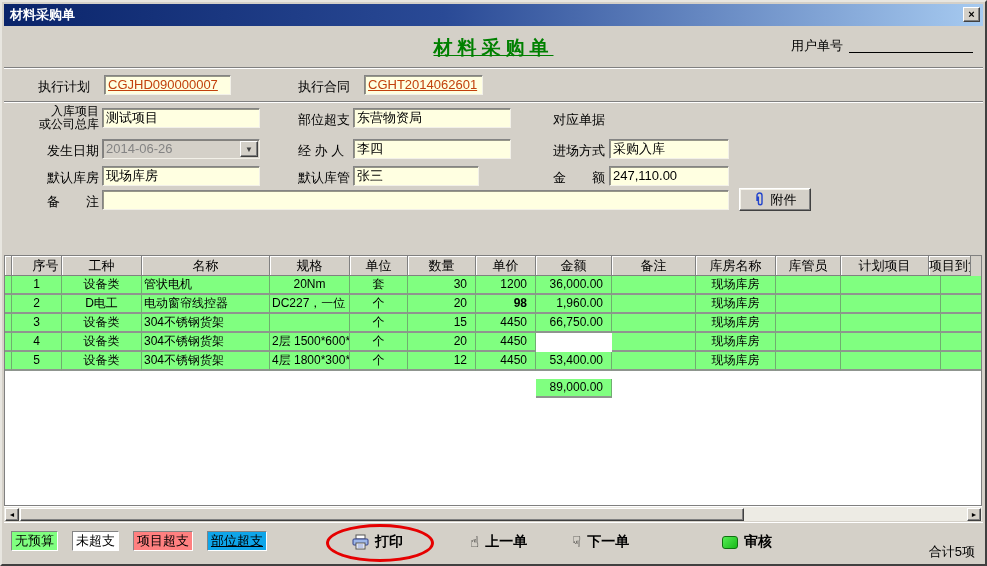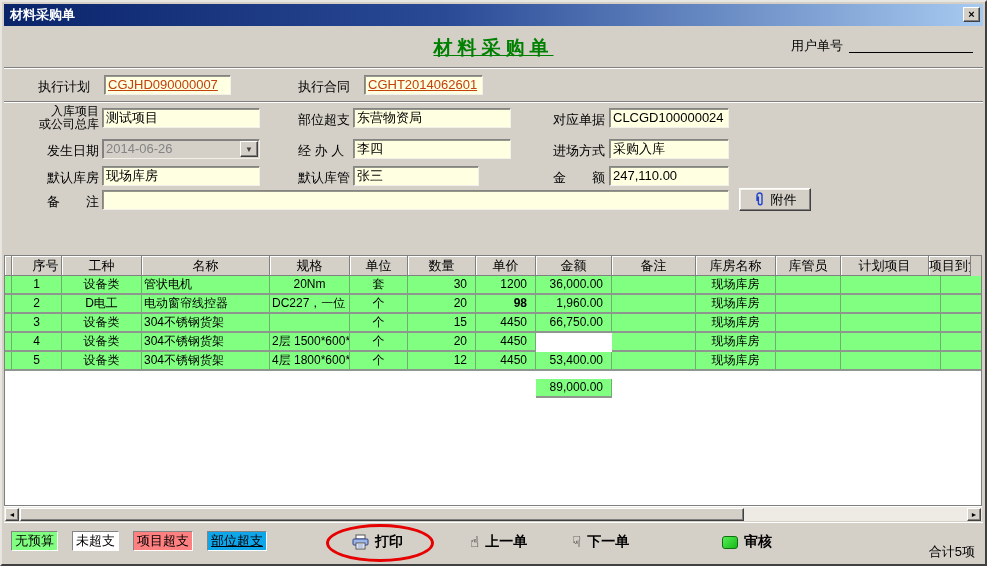--- a/index.html
+++ b/index.html
@@ -95,21 +95,20 @@
   <div class="groove" style="top:99px"></div>
 
   <div class="lbl2" style="left:30px;top:103px;width:67px">
     <div>入库项目</div>
     <div>或公司总库</div>
   </div>
   <div class="field" style="left:100px;top:106px;width:158px">测试项目</div>
   <span class="lbl" style="left:296px;top:109px">部位超支</span>
   <div class="field" style="left:351px;top:106px;width:158px">东营物资局</div>
   <span class="lbl" style="left:551px;top:109px">对应单据</span>
-  <div class="field" style="left:607px;top:106px;width:120px">CLCGD100000024</div>
 
   <span class="lbl" style="left:45px;top:140px">发生日期</span>
   <div class="field combo" style="left:100px;top:137px;width:158px">
     <span>2014-06-26</span>
     <div class="combo-arrow">▼</div>
   </div>
   <span class="lbl" style="left:296px;top:140px">经 办 人</span>
   <div class="field" style="left:351px;top:137px;width:158px">李四</div>
   <span class="lbl" style="left:551px;top:140px">进场方式</span>
   <div class="field" style="left:607px;top:137px;width:120px">采购入库</div>
@@ -210,21 +209,21 @@
           <div class="gr-cell" style="width: 80px; text-align: center;">现场库房</div>
           <div class="gr-cell" style="width: 65px; text-align: left;"></div>
           <div class="gr-cell" style="width: 100px; text-align: left;"></div>
           <div class="gr-cell" style="width: 42px; text-align: left;"></div>
         </div>
         <div class="grid-row">
           <div class="gr-cell" style="width: 7px; text-align: left;"></div>
           <div class="gr-cell" style="width: 50px; text-align: center;">5</div>
           <div class="gr-cell" style="width: 80px; text-align: center;">设备类</div>
           <div class="gr-cell" style="width: 128px; text-align: left;">304不锈钢货架</div>
-          <div class="gr-cell" style="width: 80px; text-align: center;">4层 1800*600*</div>
+          <div class="gr-cell" style="width: 80px; text-align: center;">4层 1800*300*</div>
           <div class="gr-cell" style="width: 58px; text-align: center;">个</div>
           <div class="gr-cell num" style="width: 68px; text-align: right;">12</div>
           <div class="gr-cell num" style="width: 60px; text-align: right;">4450</div>
           <div class="gr-cell num" style="width: 76px; text-align: right;">53,400.00</div>
           <div class="gr-cell" style="width: 84px; text-align: left;"></div>
           <div class="gr-cell" style="width: 80px; text-align: center;">现场库房</div>
           <div class="gr-cell" style="width: 65px; text-align: left;"></div>
           <div class="gr-cell" style="width: 100px; text-align: left;"></div>
           <div class="gr-cell" style="width: 42px; text-align: left;"></div>
         </div>

